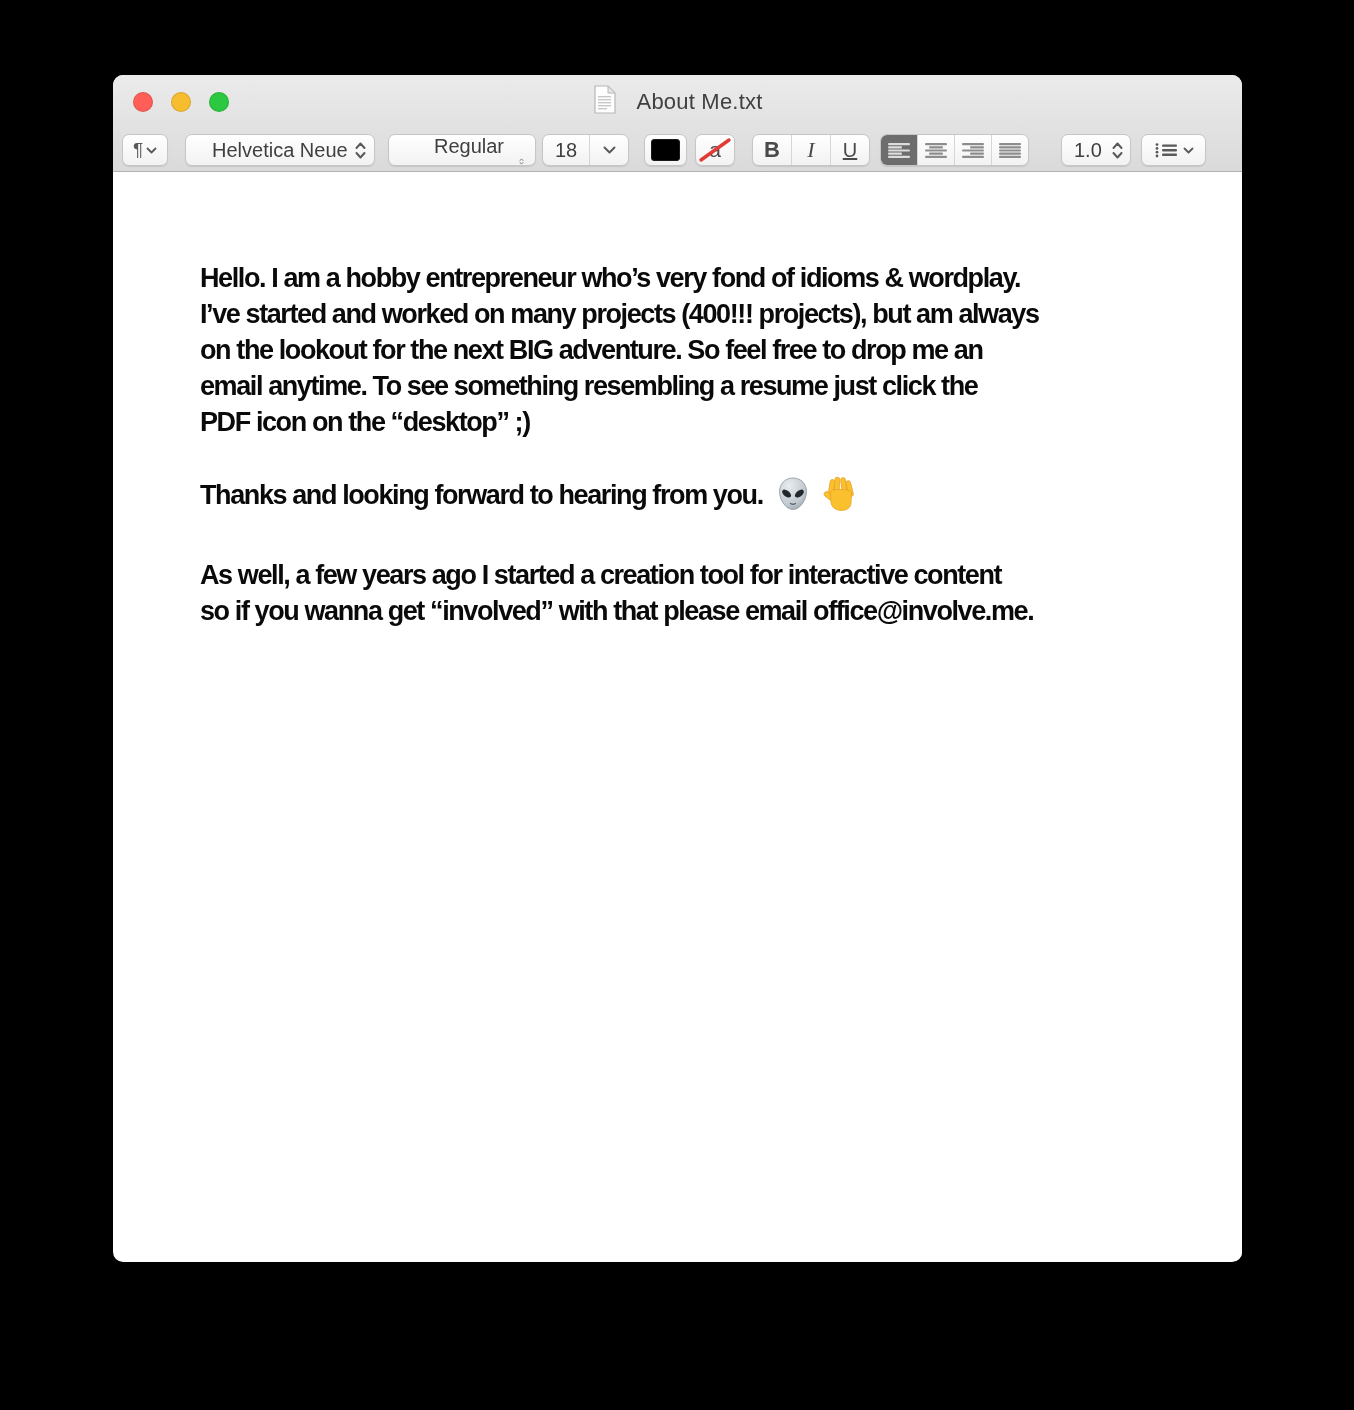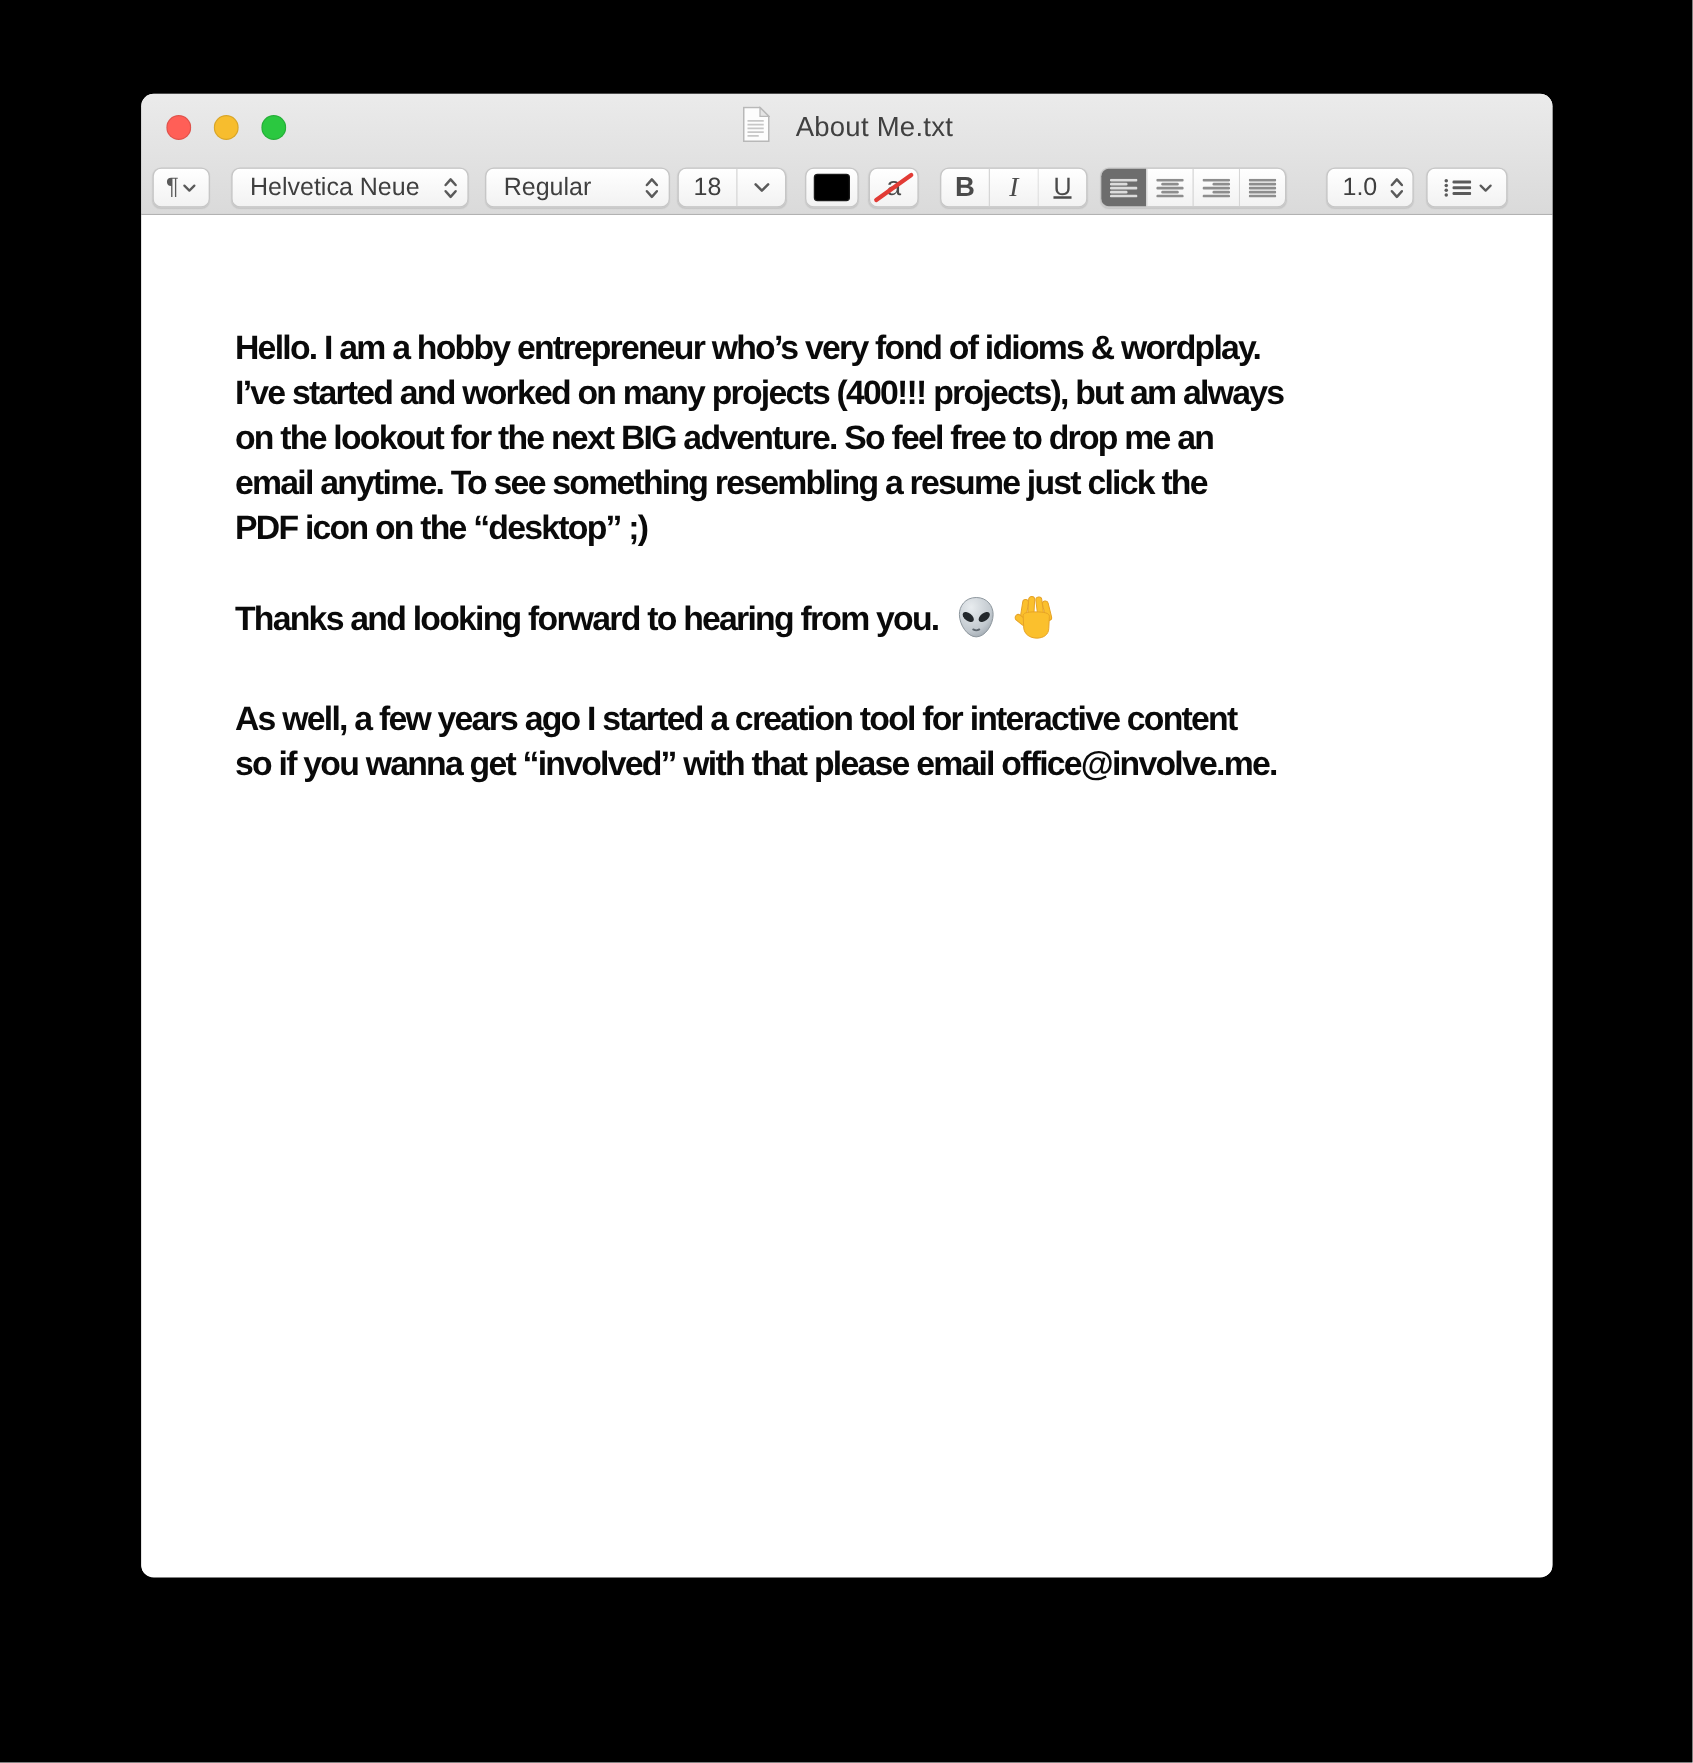--- a/index.html
+++ b/index.html
@@ -38,20 +38,21 @@
   .seg.selected{background:#6d6d6d;}
   .seg:first-child{border-radius:6px 0 0 6px;}
   .seg:last-child{border-radius:0 6px 6px 0;}
   .biu-b{font-size:22px;font-weight:bold;color:#4a4a4a;}
   .biu-i{font-size:22px;font-style:italic;font-family:"Liberation Serif",serif;color:#4a4a4a;}
   .biu-u{font-size:20px;text-decoration:underline;color:#4a4a4a;}
   
   .content{
     background:#fff;height:1089px;box-sizing:border-box;
     padding:88px 56px 0 75px;
+    margin-left:12px;
   }
   .content p{
     margin:0 0 36px 0;white-space:pre;font-weight:bold;
     font-size:27px;line-height:36px;letter-spacing:-1.4px;color:#0a0a0a;
   }
   .emoji{display:inline-block;vertical-align:-8px;margin-left:12px;}
   .emoji:first-of-type{margin-left:22px;}
 </style>
 </head>
 <body>
@@ -84,29 +85,29 @@
 
     <div class="toolbar">
 
       <button class="tb" style="width:46px;justify-content:center;gap:3px;">
         <span class="val" style="font-size:19px;color:#5a5a5a;">¶</span>
         <svg width="11" height="7" viewBox="0 0 11 7">
             <path d="M1.5 1.5 L5.5 5.5 L9.5 1.5" fill="none" stroke="#5a5a5a" stroke-width="1.8" stroke-linecap="round" stroke-linejoin="round"></path>
           </svg>
       </button>
 
-      <div class="tb" style="width:190px;margin-left:17px;padding-left:14px;">
+      <div class="tb" style="width:190px;margin-left:17px;padding-left:26px;">
         <span class="val">Helvetica Neue</span>
         <svg class="stepper" width="11" height="19" viewBox="0 0 11 19">
             <path d="M1.5 7 L5.5 2.5 L9.5 7" fill="none" stroke="#5a5a5a" stroke-width="2" stroke-linecap="round" stroke-linejoin="round"></path>
             <path d="M1.5 12 L5.5 16.5 L9.5 12" fill="none" stroke="#5a5a5a" stroke-width="2" stroke-linecap="round" stroke-linejoin="round"></path>
           </svg>
       </div>
 
-      <div class="tb" style="width:148px;margin-left:13px;padding-left:14px;">
+      <div class="tb" style="width:148px;margin-left:13px;padding-left:14px;flex-direction:column;">
         <span class="val">Regular</span>
         <svg class="stepper" width="11" height="19" viewBox="0 0 11 19">
             <path d="M1.5 7 L5.5 2.5 L9.5 7" fill="none" stroke="#5a5a5a" stroke-width="2" stroke-linecap="round" stroke-linejoin="round"></path>
             <path d="M1.5 12 L5.5 16.5 L9.5 12" fill="none" stroke="#5a5a5a" stroke-width="2" stroke-linecap="round" stroke-linejoin="round"></path>
           </svg>
       </div>
 
       <div class="tb" style="width:87px;margin-left:6px;">
         <span class="val" style="flex:1;text-align:center;">18</span>
         <span style="width:1px;height:100%;background:#d6d6d6;"></span>

